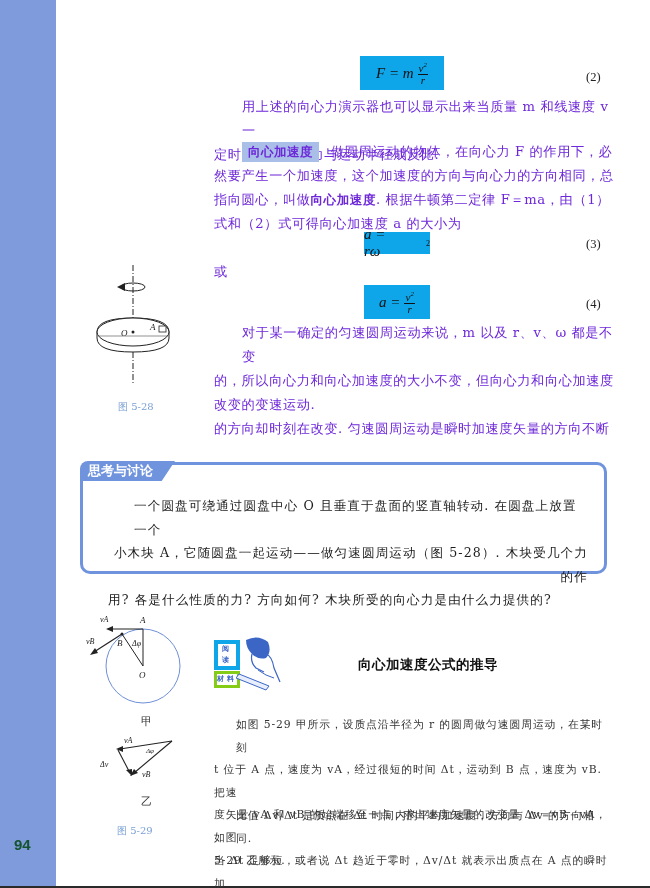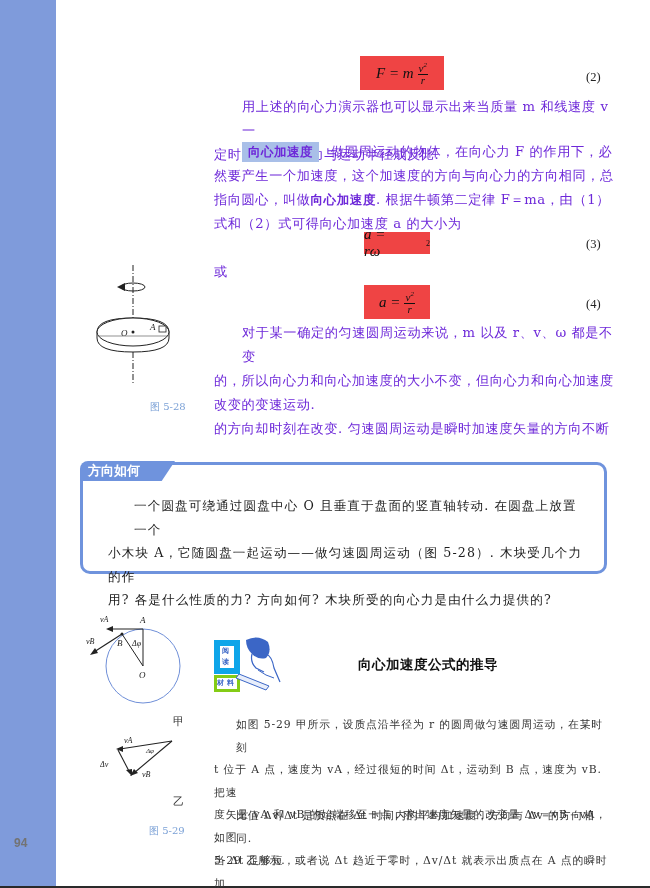--- a/index.html
+++ b/index.html
@@ -1,33 +1,33 @@
 <!DOCTYPE html>
 <html><head>
 <meta charset="utf-8">
 <style>
   * { margin: 0; padding: 0; box-sizing: border-box; }
   html, body { width: 650px; height: 888px; background: #ffffff; overflow: hidden; }
   body { position: relative; font-family: "DejaVu Serif", "Liberation Serif", serif; color: #222; }
 
   .sidebar { position: absolute; left: 0; top: 0; width: 56px; height: 886px; background: #7f9bdb; }
-  .page-number { position: absolute; left: 14px; top: 836px; font-family: "Liberation Sans", "DejaVu Sans", sans-serif; font-weight: bold; font-size: 12px; color: #737373; }
+  .page-number { position: absolute; left: 14px; top: 836px; font-family: "Liberation Sans", "DejaVu Sans", sans-serif; font-weight: bold; font-size: 15px; color: #14532d; }
   .bottom-line { position: absolute; left: 0; top: 886px; width: 650px; height: 2px; background: #2a2a2a; }
 
   .text { position: absolute; font-size: 13.2px; line-height: 24px; letter-spacing: 0.6px; color: #6d28d9; }
-  .eq-box { position: absolute; background: #ef4444; font-family: "Liberation Serif", "DejaVu Serif", serif; font-style: italic; font-size: 15px; color: #111; display: flex; align-items: center; justify-content: center; }
+  .eq-box { position: absolute; background: #0ea5e9; font-family: "Liberation Serif", "DejaVu Serif", serif; font-style: italic; font-size: 15px; color: #111; display: flex; align-items: center; justify-content: center; }
   .eq-num { position: absolute; font-size: 12.5px; color: #222; font-family: "Liberation Serif", serif; }
   .frac { display: inline-flex; flex-direction: column; align-items: center; vertical-align: middle; font-size: 11px; line-height: 11px; margin-left: 4px; }
   .frac .num { border-bottom: 1px solid #111; padding: 0 1px; }
   .frac sup { font-size: 7px; }
 
   .term-label { display: inline-block; background: #a9bfe8; font-family: "DejaVu Sans", "Liberation Sans", sans-serif; font-weight: bold; font-size: 12.5px; padding: 0 6px; letter-spacing: 0.5px; line-height: 20px; margin-right: 12px; }
   .bold { font-family: "DejaVu Sans", sans-serif; font-weight: bold; font-size: 12.5px; }
 
-  .fig-caption { position: absolute; font-size: 10px; color: #7aa0d6; font-family: "DejaVu Serif", serif; margin-left: 32px; }
+  .fig-caption { position: absolute; font-size: 10px; color: #7aa0d6; font-family: "DejaVu Serif", serif; }
 
   .discuss-box { position: absolute; left: 80px; top: 462px; width: 527px; height: 112px; border: 3px solid #6f93dd; border-radius: 10px; background: #fff; }
   .discuss-tab { position: absolute; left: 80px; top: 461px; width: 95px; height: 20px; background: #6f93dd; border-top-left-radius: 8px; clip-path: polygon(0 0, 100% 0, 86% 100%, 0 100%); color: #fff; font-family: "DejaVu Sans", sans-serif; font-weight: bold; font-size: 13px; line-height: 20px; padding-left: 8px; letter-spacing: 0; }
   .discuss-text { position: absolute; left: 108px; top: 494px; width: 480px; font-size: 12.6px; line-height: 23.5px; letter-spacing: 1.1px; color: #1c1c1c; }
 
   .reading-title { position: absolute; left: 358px; top: 656px; font-family: "DejaVu Sans", sans-serif; font-weight: bold; font-size: 13.5px; color: #111; letter-spacing: 0.5px; }
   .reading-text { position: absolute; left: 214px; width: 396px; font-size: 10.8px; line-height: 22.6px; letter-spacing: 0.9px; color: #333; }
 </style>
 </head>
 <body>
@@ -90,24 +90,24 @@
   <line x1="4" y1="76" x2="72" y2="76" stroke="#222" stroke-width="0.5"></line>
   <circle cx="38" cy="72" r="1.5" fill="#222"></circle>
   <text x="26" y="76" font-size="9" font-style="italic" font-family="Liberation Serif, serif" fill="#222">O</text>
   <text x="55" y="70" font-size="9" font-style="italic" font-family="Liberation Serif, serif" fill="#222">A</text>
   <rect x="64" y="66" width="7" height="6" fill="#fff" stroke="#222" stroke-width="0.8"></rect>
   <line x1="38" y1="92" x2="38" y2="125" stroke="#222" stroke-width="1" stroke-dasharray="6,2,1,2"></line>
 </svg>
 <div class="fig-caption" style="left:118px; top:400px;">图 5-28</div>
 
 <div class="discuss-box"></div>
-<div class="discuss-tab">方向如何</div>
+<div class="discuss-tab">思考与讨论</div>
 <div class="discuss-text">
   <div style="padding-left:26px;">一个圆盘可绕通过圆盘中心 O 且垂直于盘面的竖直轴转动. 在圆盘上放置一个</div>
-  <div style="margin-left:-26px; padding-left:26px;">小木块 A，它随圆盘一起运动——做匀速圆周运动（图 5-28）. 木块受几个力的作</div>
+  <div style="margin-left:-26px; padding-left:26px;text-align:right;">小木块 A，它随圆盘一起运动——做匀速圆周运动（图 5-28）. 木块受几个力的作</div>
   <div>用? 各是什么性质的力? 方向如何? 木块所受的向心力是由什么力提供的?</div>
 </div>
 
 <svg style="position:absolute; left:80px; top:608px;" width="110" height="120" viewBox="0 0 110 120">
   <circle cx="63" cy="58" r="37" fill="none" stroke="#6f8fd8" stroke-width="1"></circle>
   <line x1="63" y1="21" x2="63" y2="58" stroke="#222" stroke-width="1"></line>
   <line x1="42" y1="26" x2="63" y2="58" stroke="#222" stroke-width="1"></line>
   <line x1="63" y1="21" x2="30" y2="21" stroke="#222" stroke-width="1.2"></line>
   <polygon points="26,21 33,18 33,24" fill="#222"></polygon>
   <line x1="42" y1="26" x2="14" y2="44" stroke="#222" stroke-width="1.2"></line>
@@ -131,21 +131,21 @@
   <polygon points="32,41 26,35 32,34" fill="#222"></polygon>
   <text x="24" y="8" font-size="8" font-style="italic" font-family="Liberation Serif, serif" fill="#222">vA</text>
   <text x="46" y="18" font-size="7" font-style="italic" font-family="Liberation Serif, serif" fill="#222">Δφ</text>
   <text x="0" y="32" font-size="8" font-style="italic" font-family="Liberation Serif, serif" fill="#222">Δv</text>
   <text x="42" y="42" font-size="8" font-style="italic" font-family="Liberation Serif, serif" fill="#222">vB</text>
 </svg>
 <div class="fig-caption" style="left:141px; top:794px; color:#333; font-size:11px;">乙</div>
 <div class="fig-caption" style="left:117px; top:824px;">图 5-29</div>
 
 <div style="position:absolute; left:214px; top:640px; width:26px; height:26px; display:grid; grid-template-columns:1fr 1fr; gap:1px; font-family:'DejaVu Sans',sans-serif; font-size:7px; font-weight:bold; color:#3b66c6; text-align:center;">
-  <span style="grid-column:1 / span 2; letter-spacing:3px; border:6px solid #0ea5e9; line-height:11px;">阅读</span>
+  <span style="grid-column:1 / span 2; letter-spacing:3px; border:4px solid #0ea5e9; line-height:11px;">阅读</span>
   <span style="grid-column:1 / span 2; letter-spacing:3px; border:3px solid #84cc16; line-height:11px;">材料</span>
 </div>
 <svg style="position:absolute; left:236px; top:634px;" width="55" height="60" viewBox="0 0 55 60">
   <path d="M10,6 Q22,0 32,8 Q36,18 30,24 Q22,26 16,20 Q10,14 10,6 Z" fill="#3b66c6"></path>
   <path d="M30,20 Q36,22 38,34 L44,48" fill="none" stroke="#3b66c6" stroke-width="1.2"></path>
   <path d="M16,20 Q14,28 20,34 L28,38" fill="none" stroke="#3b66c6" stroke-width="1.2"></path>
   <path d="M0,44 L30,56 L33,52 L3,40 Z" fill="#e8eefb" stroke="#3b66c6" stroke-width="1"></path>
   <path d="M22,36 Q30,42 38,44" fill="none" stroke="#3b66c6" stroke-width="1"></path>
 </svg>
 <div class="reading-title">向心加速度公式的推导</div>

